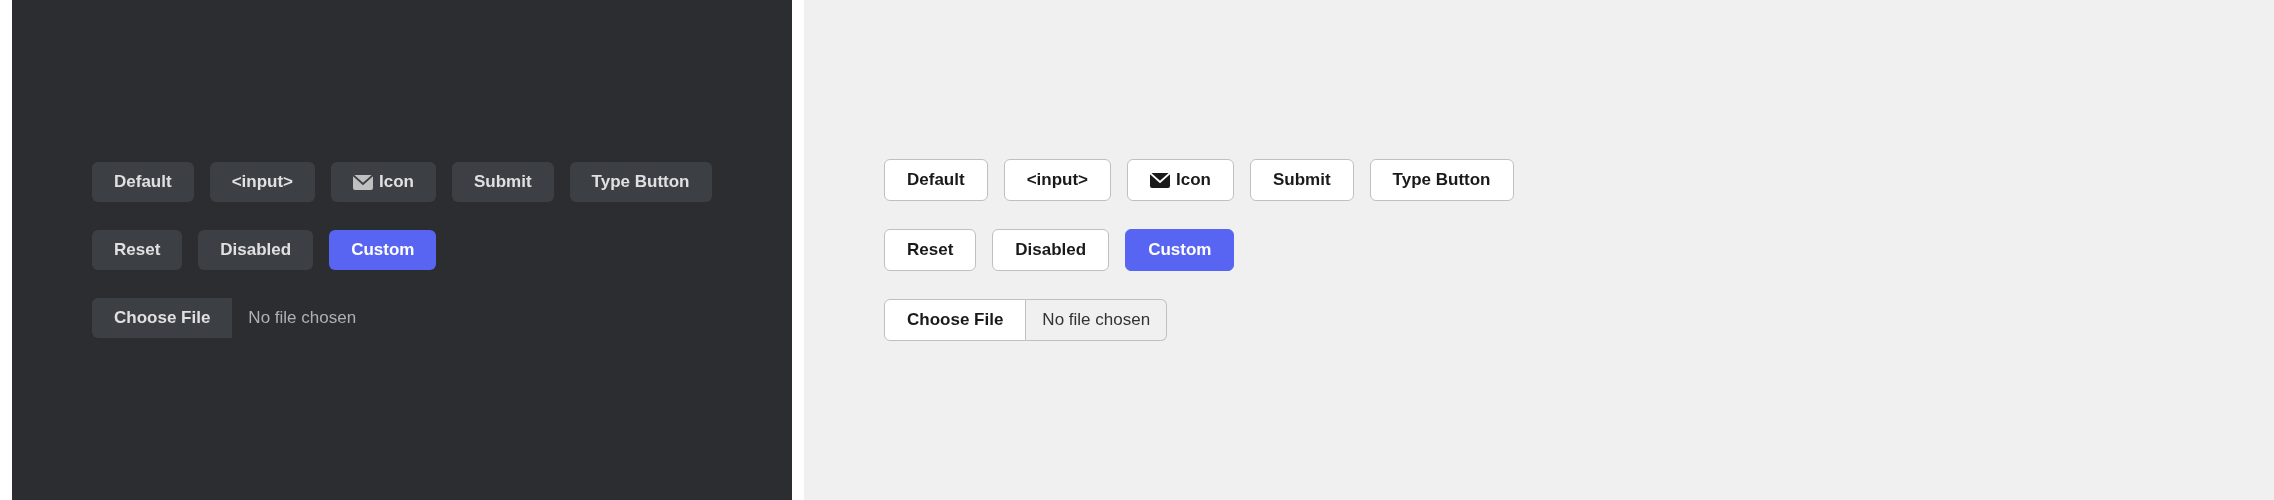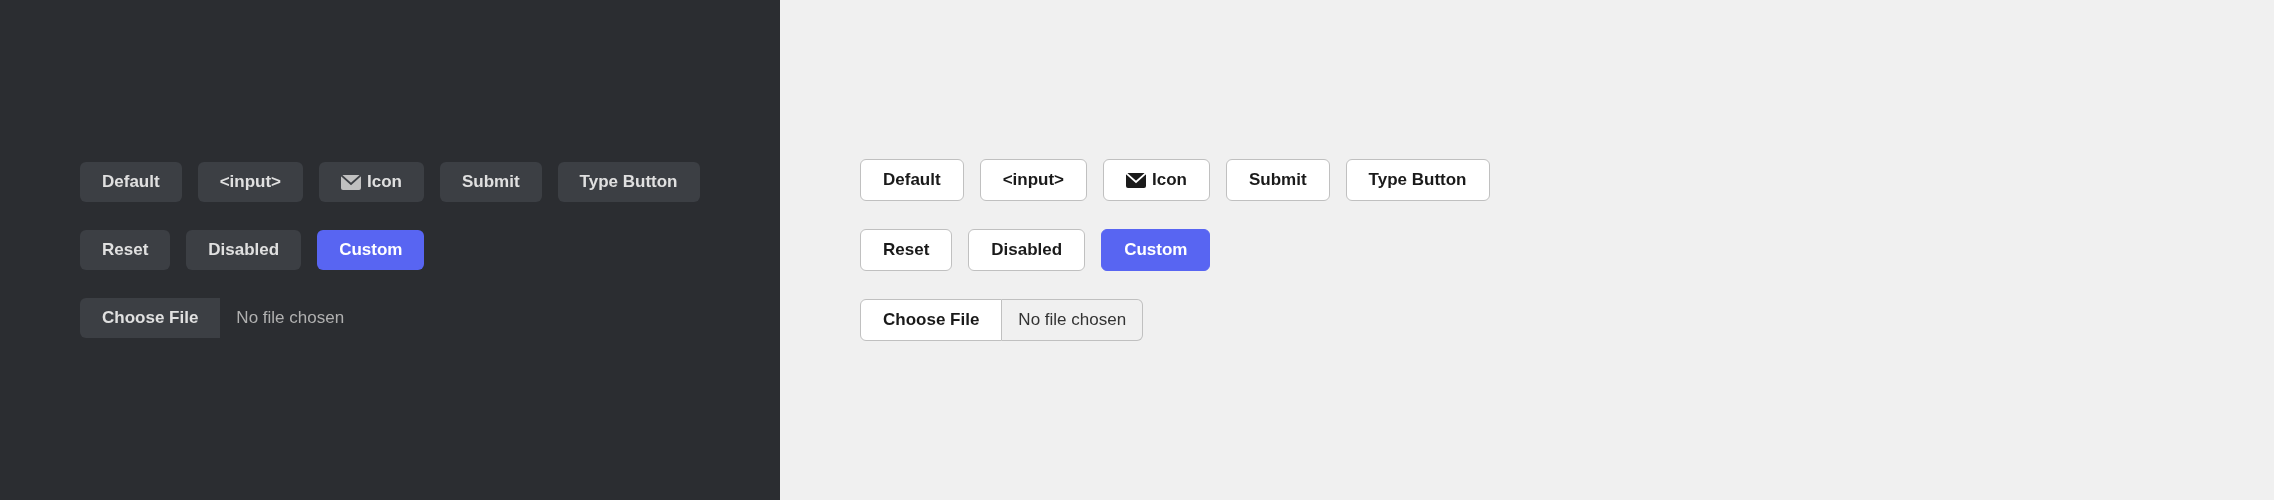--- a/index.html
+++ b/index.html
@@ -15,20 +15,21 @@
       font-family: -apple-system, BlinkMacSystemFont, 'Segoe UI', sans-serif;
       overflow: hidden;
     }
 
     .panel {
       display: flex;
       flex-direction: column;
       justify-content: center;
       padding: 60px 80px;
       gap: 28px;
+      margin-left: 12px;
     }
 
     .panel-dark {
       background-color: #2b2d31;
       width: 780px;
       flex-shrink: 0;
     }
 
     .panel-light {
       background-color: #f0f0f0;

